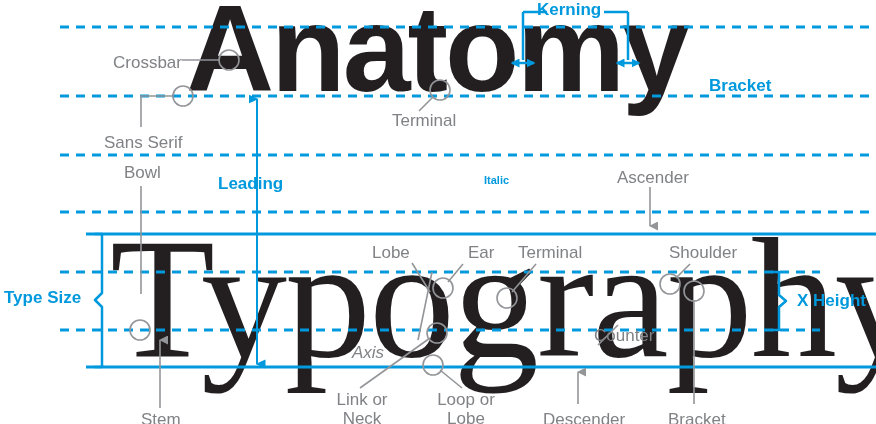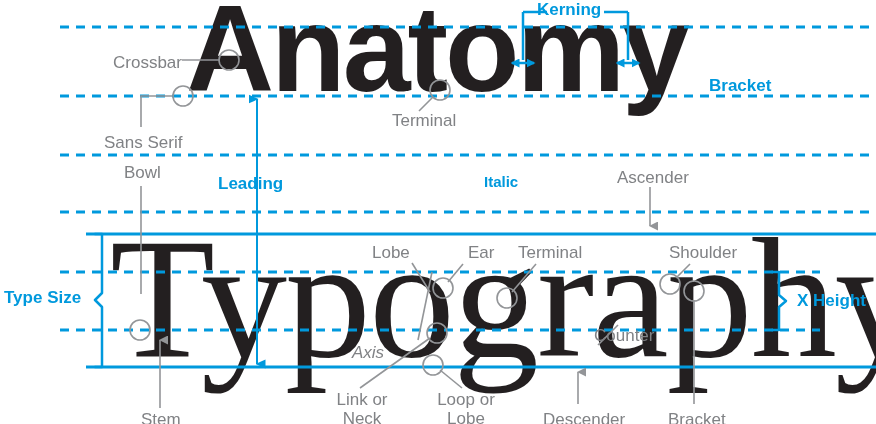--- a/index.html
+++ b/index.html
@@ -66,21 +66,21 @@
     font-size: 17px;
     font-family: "Liberation Sans", sans-serif;
   }
   .label-blue {
     color: #0099dd;
     font-size: 17px;
     font-weight: bold;
     font-family: "Liberation Sans", sans-serif;
   }
   .label-blue.small {
-    font-size: 15px;
+    font-size: 11px;
   }
   .ctr { text-align: center; }
 </style>
 </head>
 <body>
 
 <div id="stage">
 
   <div class="word" id="word-anatomy">Anatomy</div>
 

